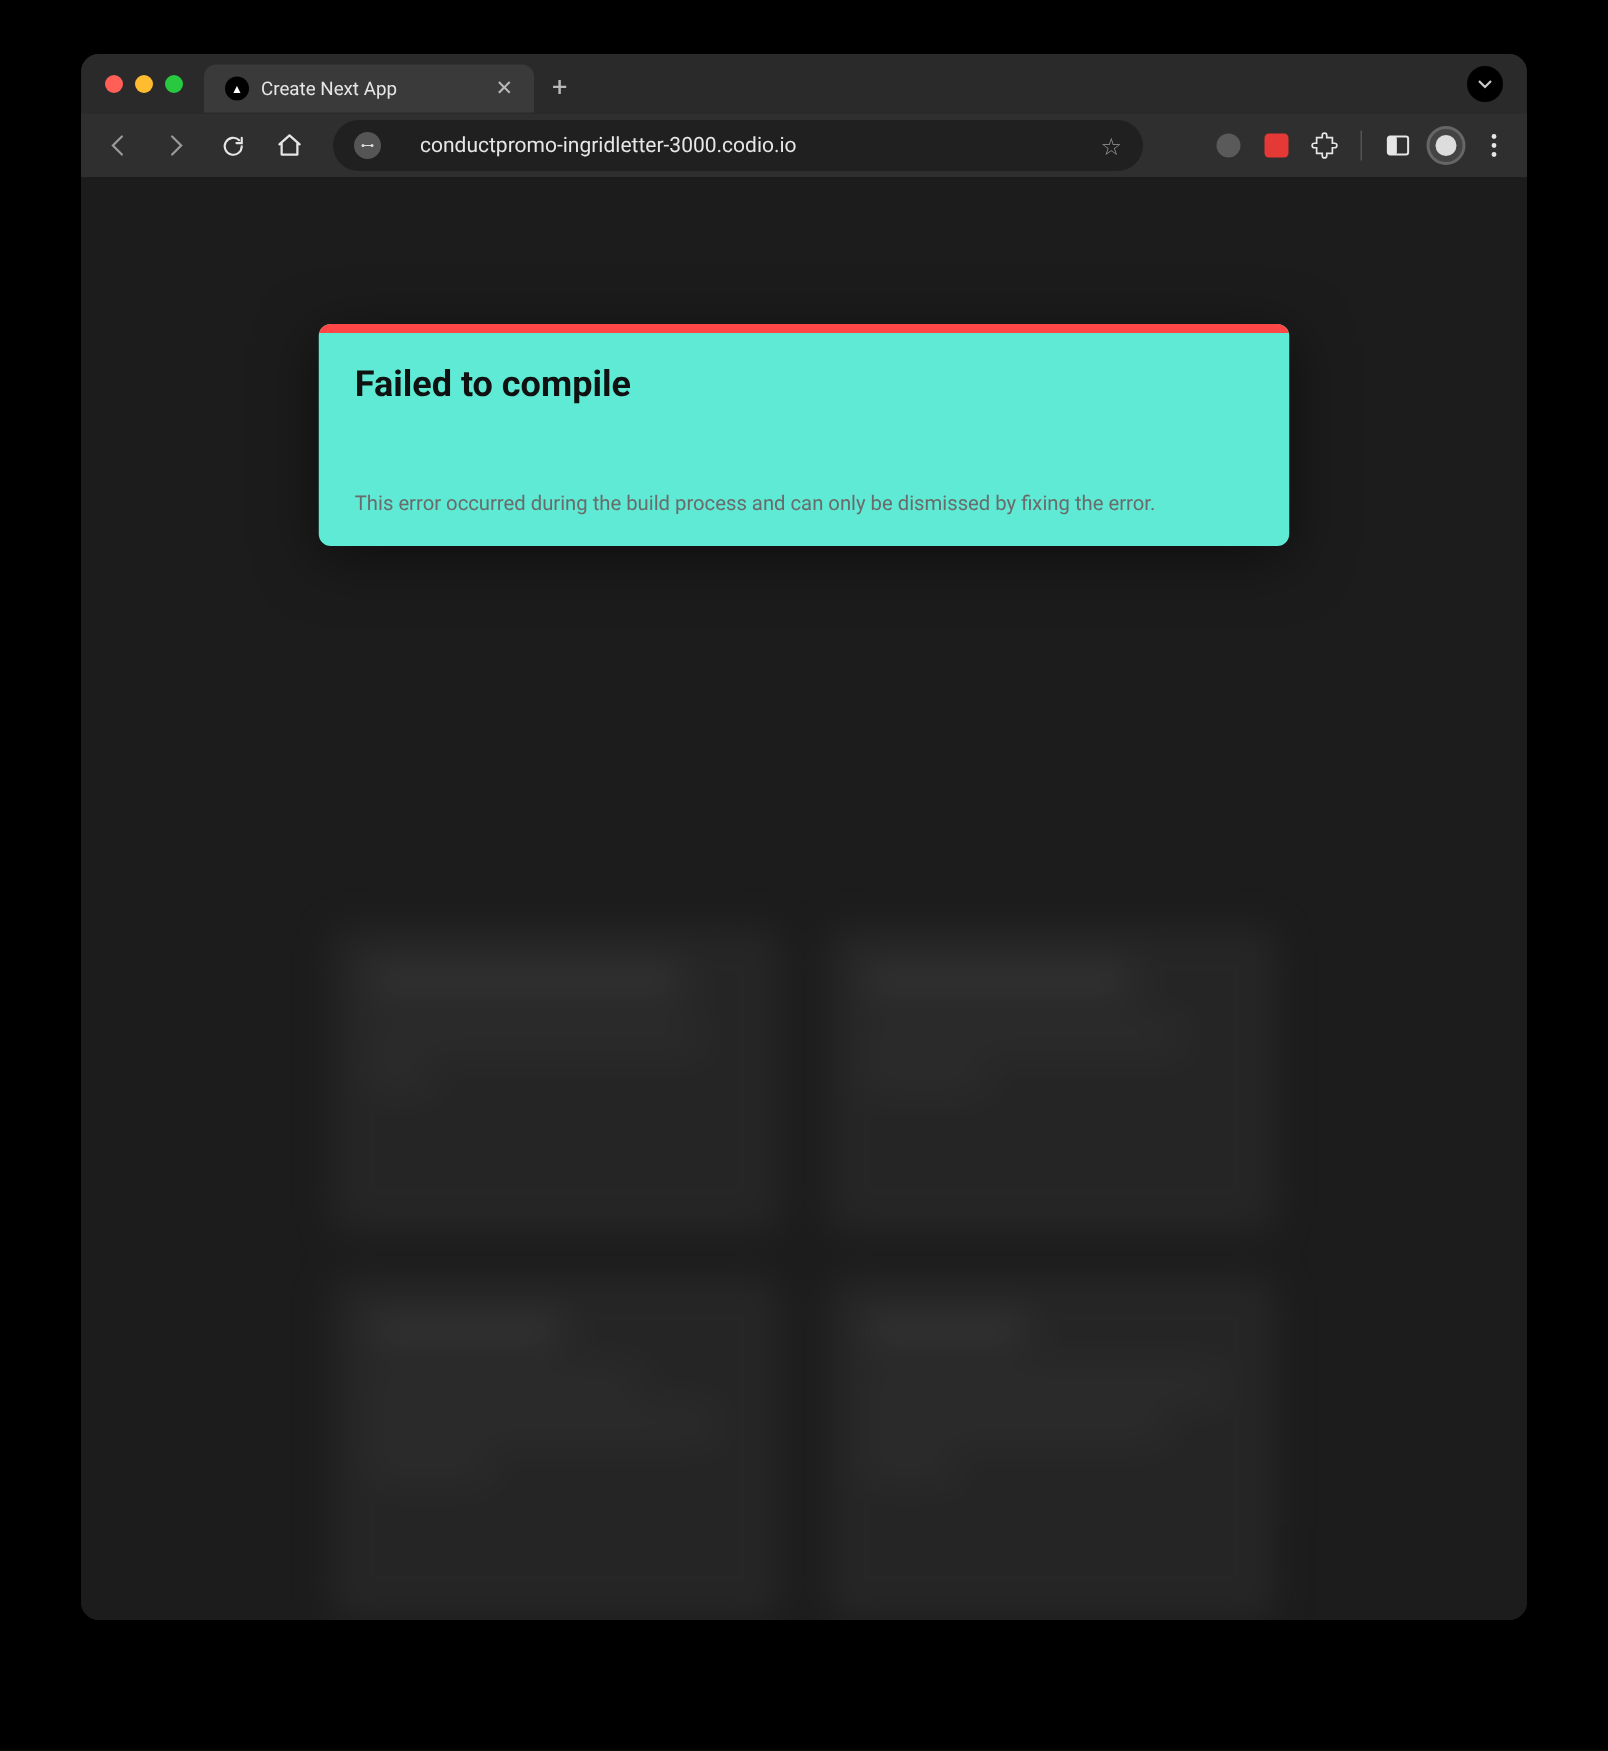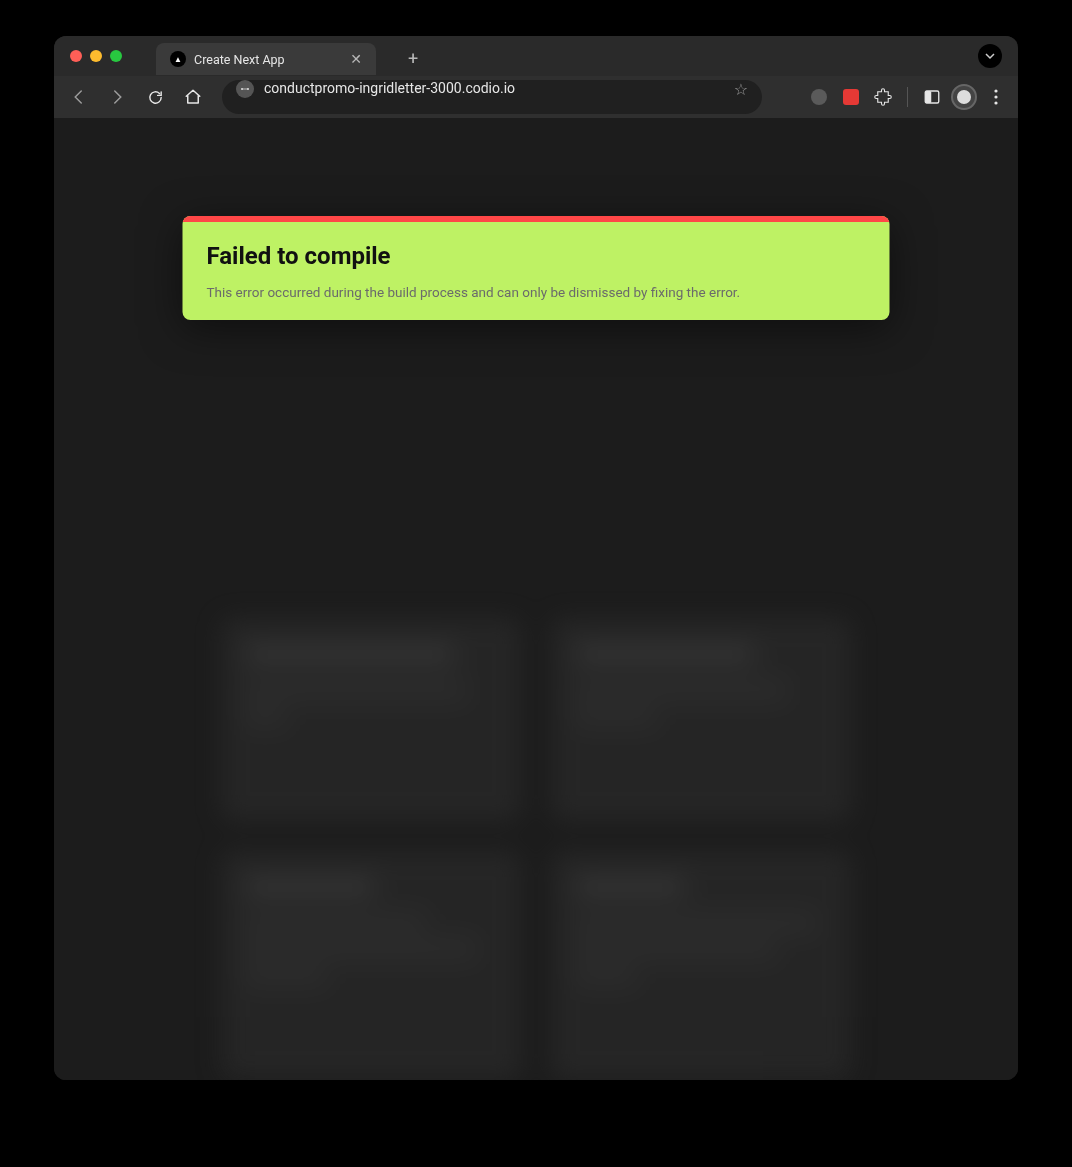--- a/index.html
+++ b/index.html
@@ -23,21 +23,21 @@
       overflow: hidden;
       display: flex;
       flex-direction: column;
     }
     .title-bar {
       height: 40px;
       background: #2a2a2a;
       display: flex;
       align-items: center;
       padding: 0 16px;
-      gap: 24px;
+      gap: 4px;
     }
     .traffic-lights {
       display: flex;
       gap: 8px;
       margin-right: 10px;
     }
     .traffic-light {
       width: 12px;
       height: 12px;
       border-radius: 50%;
@@ -116,23 +116,23 @@
     }
     .nav-btn.enabled { color: #e6e6e6; }
     .address-bar {
       flex: 1;
       max-width: 540px;
       margin-left: 8px;
       background: #202020;
       border-radius: 20px;
       height: 34px;
       display: flex;
-      align-items: flex-start;
+      align-items: center;
       padding: 0 14px;
-      gap: 10px;
+      gap: 26px;
       color: #e6e6e6;
       font-size: 14px;
     }
     .site-info-icon {
       width: 18px;
       height: 18px;
       background: #555;
       border-radius: 50%;
       display: flex;
       align-items: center;
@@ -215,22 +215,22 @@
       width: 130px;
       border-radius: 6px;
       margin-bottom: 16px;
     }
     .bg-line { height: 16px; background: #3d3d3d; border-radius:5px; margin-bottom: 10px;}
     .error-overlay {
       position: absolute;
       left: 50%;
       transform: translateX(-50%);
       top: 98px;
-      width: 707px;
-      background: #bef264;
+      width: 647px;
+      background: #5eead4;
       border-radius: 8px;
       overflow: hidden;
       box-shadow: 0 8px 40px rgba(0,0,0,0.5);
     }
     .error-overlay::before {
       content: "";
       display: block;
       height: 6px;
       background: #ff4747;
     }
@@ -251,20 +251,21 @@
       font-family: "SFMono-Regular", Menlo, Consolas, monospace;
       font-size: 14.5px;
       line-height: 1.65;
       white-space: pre;
       overflow-x: auto;
     }
     .error-footer {
       padding: 0 24px 20px;
       color: #6b6b6b;
       font-size: 13.5px;
+      margin-top: 44px;
     }
   </style>
 </head>
 <body>
 
 <div class="browser-window">
   <div class="title-bar">
     <div class="traffic-lights">
       <div class="traffic-light tl-red"></div>
       <div class="traffic-light tl-yellow"></div>

